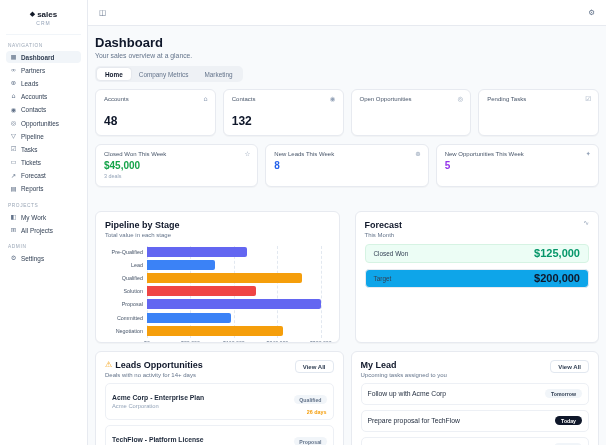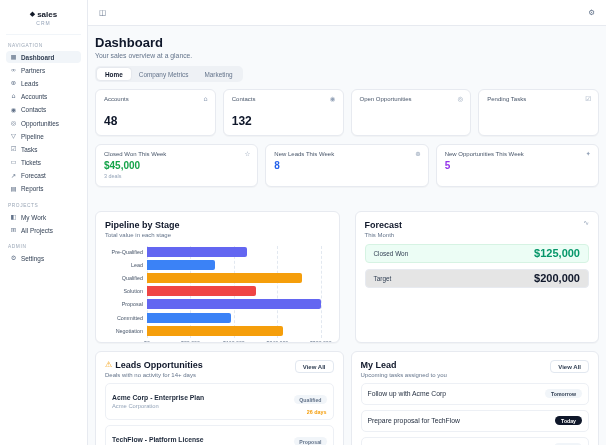--- a/index.html
+++ b/index.html
@@ -62,21 +62,21 @@
   .bar { height:10px; border-radius:0 2px 2px 0; position:relative; z-index:1; }
   .axis { position:relative; margin-left:42px; height:9px; margin-top:2px; }
   .axis-tick { position:absolute; transform:translateX(-50%); font-size:5.2px; color:#64748b; white-space:nowrap; }
 
   .fc-row { display:flex; align-items:center; justify-content:space-between; height:19px; border-radius:4px; padding:0 8px; margin-top:6px; border:1px solid transparent; }
   .fc-label { font-size:6.4px; color:#334155; }
   .fc-value { font-size:11px; font-weight:700; }
   .fc-green { background:#ecfdf5; border-color:#d6f3e3; } .fc-green .fc-value { color:#059669; }
   .fc-blue  { background:#eff6ff; border-color:#e0ecfd; } .fc-blue .fc-value { color:#2563eb; }
   .fc-slate { background:#f1f5f9; border-color:#e9eef4; } .fc-slate .fc-value { color:#0f172a; }
-  .fc-white { background:#e5e5e5; border-color:#e7eaf0; } .fc-white .fc-value { color:#0f172a; }
+  .fc-white { background:#0ea5e9; border-color:#e7eaf0; } .fc-white .fc-value { color:#0f172a; }
 
   
   .bottom-row { display:grid; grid-template-columns:1fr 1fr; gap:7px; margin-top:8px; }
   .list-panel { padding:8px 9px; }
   .list-head { display:flex; align-items:flex-start; justify-content:space-between; }
   .list-title { font-size:9px; font-weight:700; display:flex; align-items:center; gap:3px; }
   .warn { color:#f59e0b; font-size:8px; }
   .view-all { font-size:6px; color:#334155; background:#fff; border:1px solid #e2e8f0; border-radius:4px; padding:2.5px 7px; font-weight:600; }
   .opp-item { border:1px solid #edf0f5; border-radius:5px; padding:4px 6px; margin-top:5px; display:flex; justify-content:space-between; align-items:center; }
   .opp-name { font-size:6.8px; font-weight:600; color:#1e293b; }

